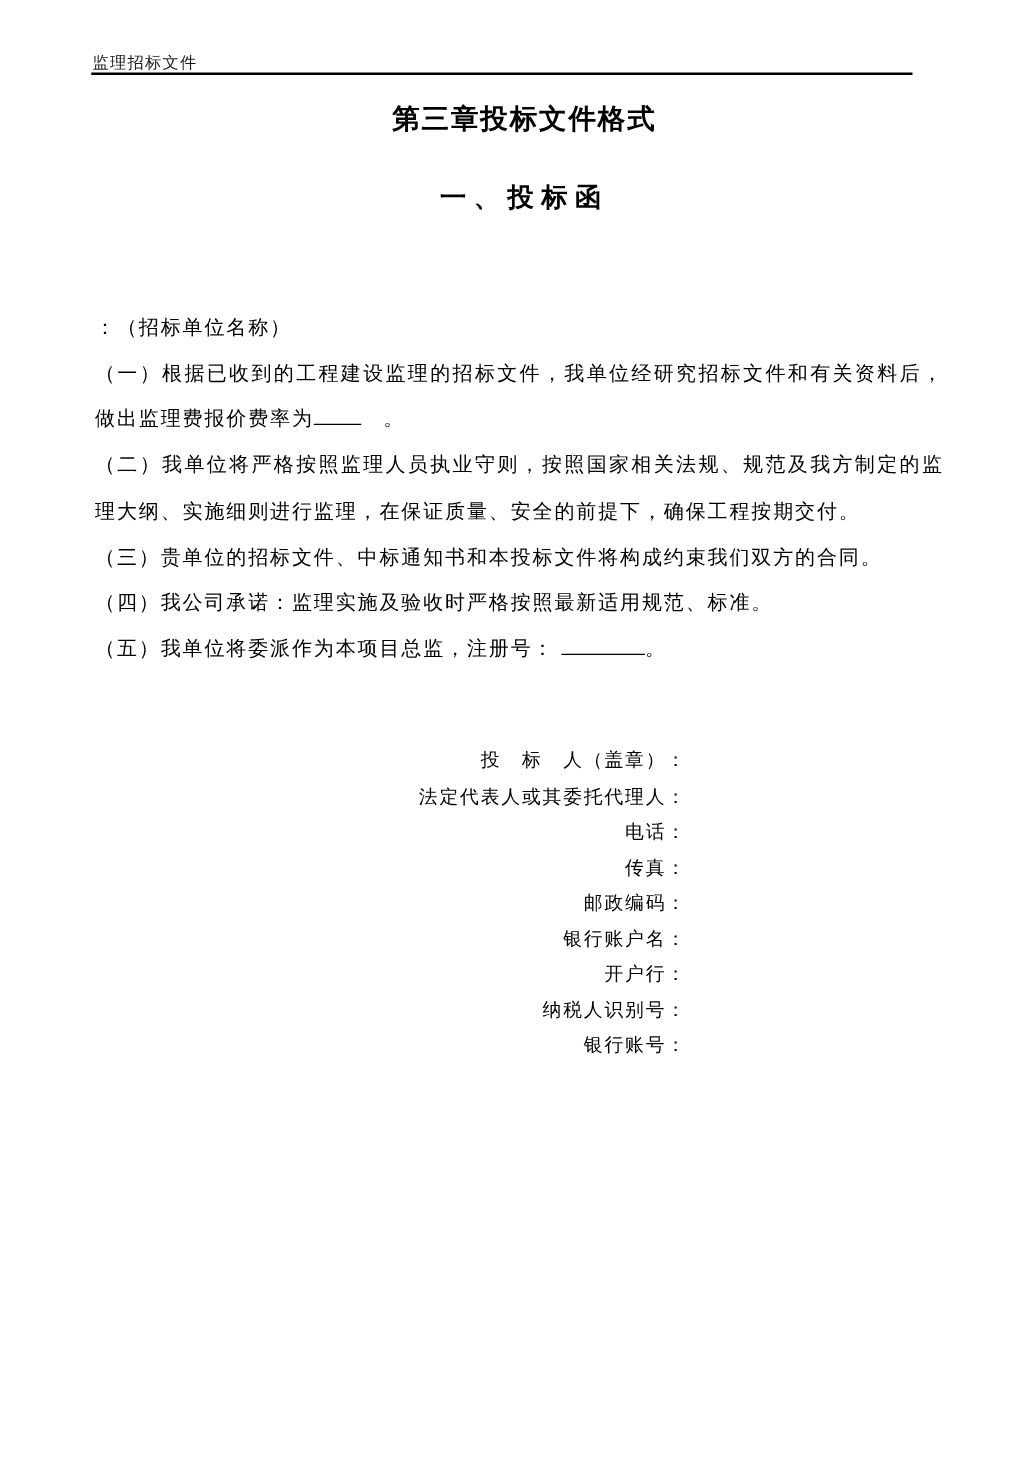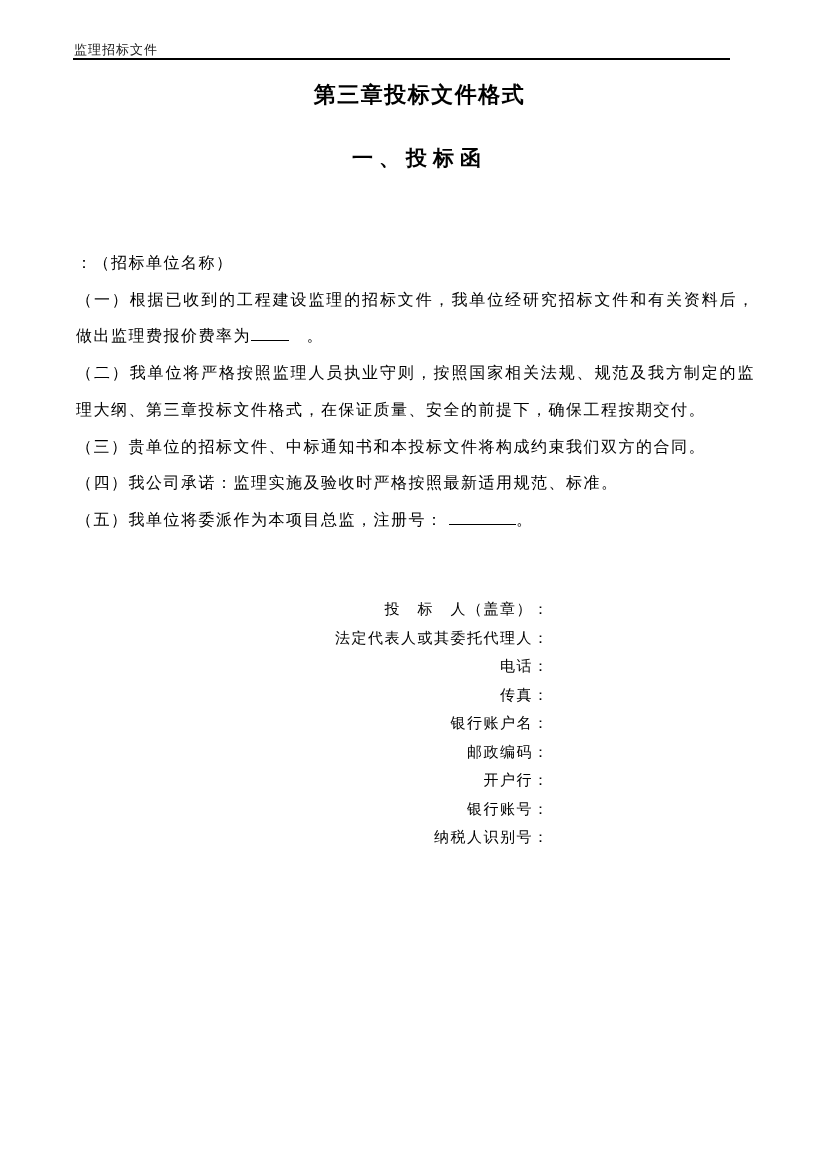--- a/index.html
+++ b/index.html
@@ -99,31 +99,31 @@
 
   <h1 class="chapter-title">第三章投标文件格式</h1>
 
   <h2 class="section-title">一、投标函</h2>
 
   <div class="letter-body" id="letter-body">
       <div class="body-line">：（招标单位名称）</div>
       <div class="body-line stretch">（一）根据已收到的工程建设监理的招标文件，我单位经研究招标文件和有关资料后，</div>
       <div class="body-line"><span>做出监理费报价费率为</span><span class="blank" style="width: 38px;"></span><span>　。</span></div>
       <div class="body-line stretch">（二）我单位将严格按照监理人员执业守则，按照国家相关法规、规范及我方制定的监</div>
-      <div class="body-line">理大纲、第三章投标文件格式，在保证质量、安全的前提下，确保工程按期交付。</div>
+      <div class="body-line">理大纲、实施细则进行监理，在保证质量、安全的前提下，确保工程按期交付。</div>
       <div class="body-line">（三）贵单位的招标文件、中标通知书和本投标文件将构成约束我们双方的合同。</div>
       <div class="body-line">（四）我公司承诺：监理实施及验收时严格按照最新适用规范、标准。</div>
       <div class="body-line"><span>（五）我单位将委派作为本项目总监，注册号：&nbsp;</span><span class="blank" style="width: 67px;"></span><span>。</span></div>
     </div>
 
   <div class="signature-block" id="signature-block">
       <div class="sig-line">投　标　人（盖章）：</div>
       <div class="sig-line">法定代表人或其委托代理人：</div>
       <div class="sig-line">电话：</div>
       <div class="sig-line">传真：</div>
+      <div class="sig-line">邮政编码：</div>
       <div class="sig-line">银行账户名：</div>
-      <div class="sig-line">邮政编码：</div>
       <div class="sig-line">开户行：</div>
+      <div class="sig-line">纳税人识别号：</div>
       <div class="sig-line">银行账号：</div>
-      <div class="sig-line">纳税人识别号：</div>
     </div>
 
 </div>
 
 </body></html>

